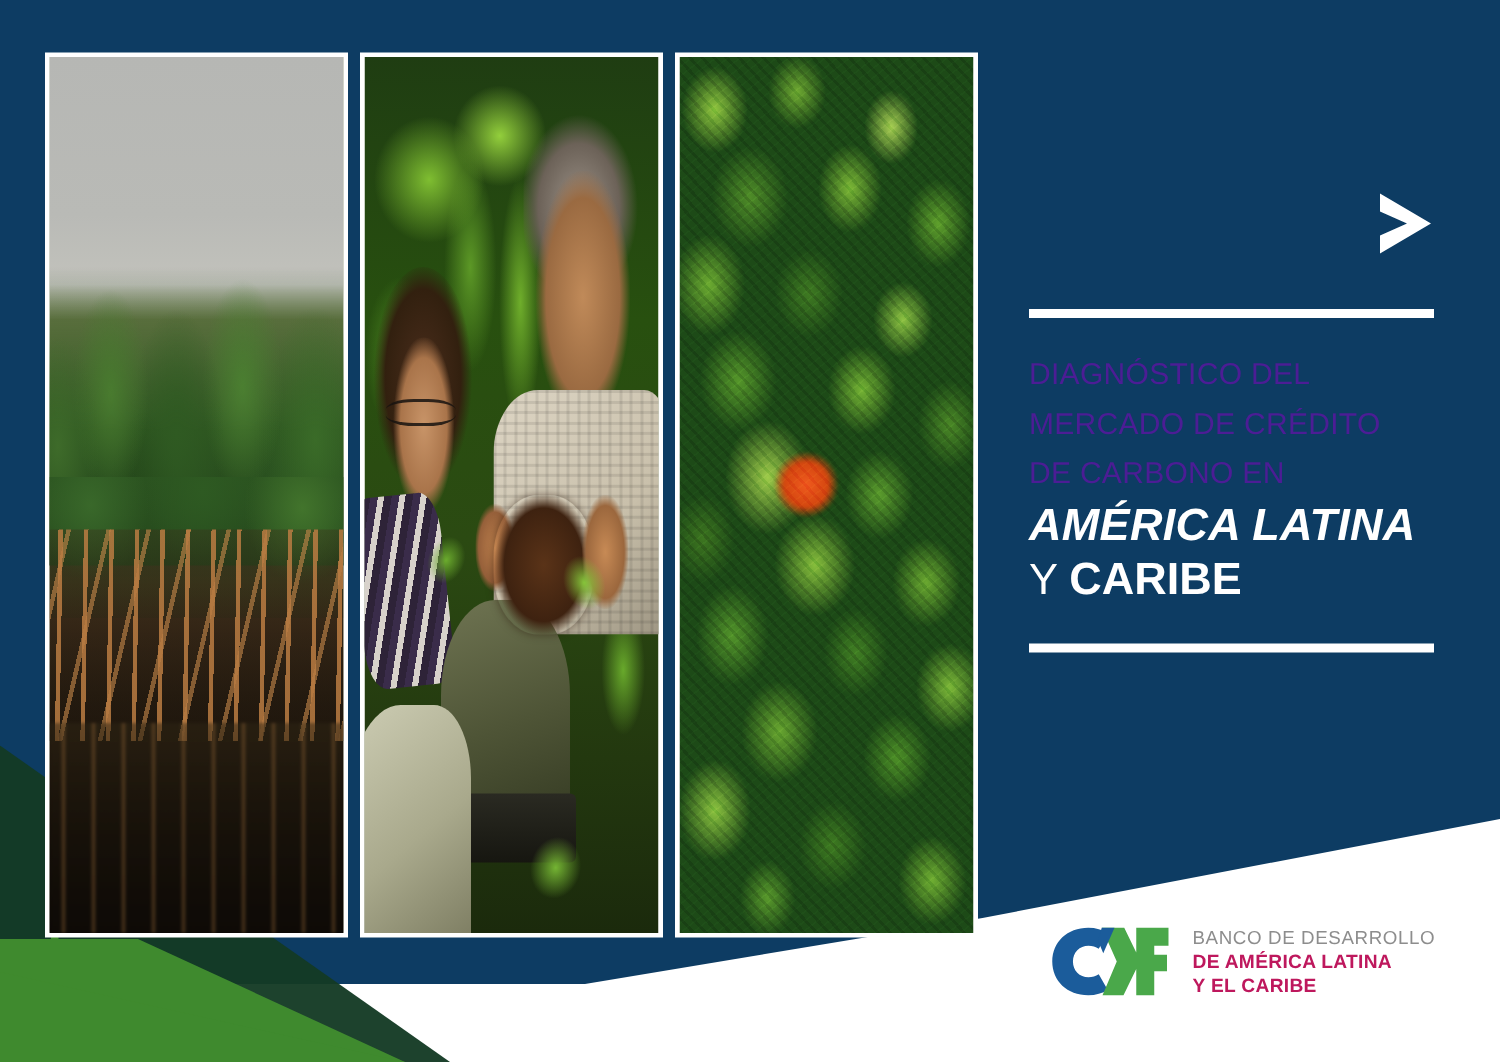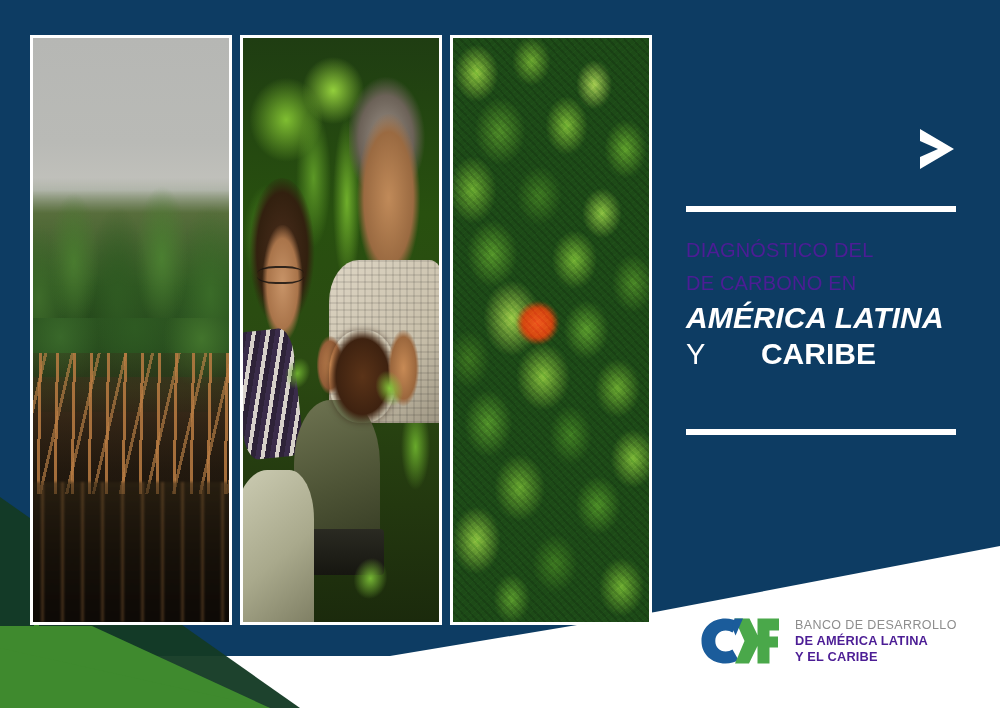--- a/index.html
+++ b/index.html
@@ -332,21 +332,21 @@
     white-space: nowrap;
     font-style: italic;
   }
   .title-mixed {
     font-size: 29px;
     line-height: 36px;
     color: #ffffff;
     font-weight: 400;
     white-space: nowrap;
   }
-  .title-mixed b { font-weight: 700; font-size: 30px; margin-left: 48px; }
+  .title-mixed b { font-weight: 700; font-size: 30px; }
 
   
   .chevron {
     position: absolute;
     left: 914px; top: 125px;
     width: 46px; height: 48px;
   }
 
   
   .logo {
@@ -356,21 +356,21 @@
     align-items: center;
     gap: 12px;
     justify-content: space-between;
   }
   .logo-mark { width: 84px; height: 48px; flex: none; }
   .logo-text { line-height: 1.22; }
   .logo-l1 {
     font-size: 12.5px; color: #8d8d8d; font-weight: 400; letter-spacing: .4px;
   }
   .logo-l2, .logo-l3 {
-    font-size: 12.8px; color: #4c1d95; font-weight: 700; letter-spacing: .2px;
+    font-size: 12.8px; color: #be185d; font-weight: 700; letter-spacing: .2px;
   }
 </style>
 </head>
 <body>
 
 <div class="cover">
 
   <div class="navy-bg"></div>
 
   <div class="green-dark"></div>
@@ -426,20 +426,21 @@
 
   </div>
 
   <svg class="chevron" viewBox="0 0 46 48" aria-hidden="true">
     <polygon points="6,4 40,24 6,44 6,32 24,24 6,16" fill="#ffffff"></polygon>
   </svg>
 
   <div class="title-block">
     <div class="rule rule-top"></div>
     <div class="title-light">DIAGNÓSTICO DEL</div>
+    <div class="title-light">MERCADO DE CRÉDITO</div>
     <div class="title-light">DE CARBONO EN</div>
     <div class="title-bold">AMÉRICA LATINA</div>
     <div class="title-mixed"><span>Y </span><b>CARIBE</b></div>
   </div>
   <div class="rule-bottom"></div>
 
   <div class="logo">
     <svg class="logo-mark" viewBox="0 0 84 48" aria-hidden="true">
 
       <path d="M26.5 1.5 C12.5 1.5 2.5 11 2.5 24 C2.5 37 12.5 46.5 26.5 46.5 C31.5 46.5 36 45.2 39.5 43 L33.5 32.5 C31.5 33.8 29.2 34.5 26.7 34.5 C20.6 34.5 16.3 30.1 16.3 24 C16.3 17.9 20.6 13.5 26.7 13.5 C29.2 13.5 31.5 14.2 33.5 15.5 L39.5 5 C36 2.8 31.5 1.5 26.5 1.5 Z" fill="#1b5c9b"></path>

